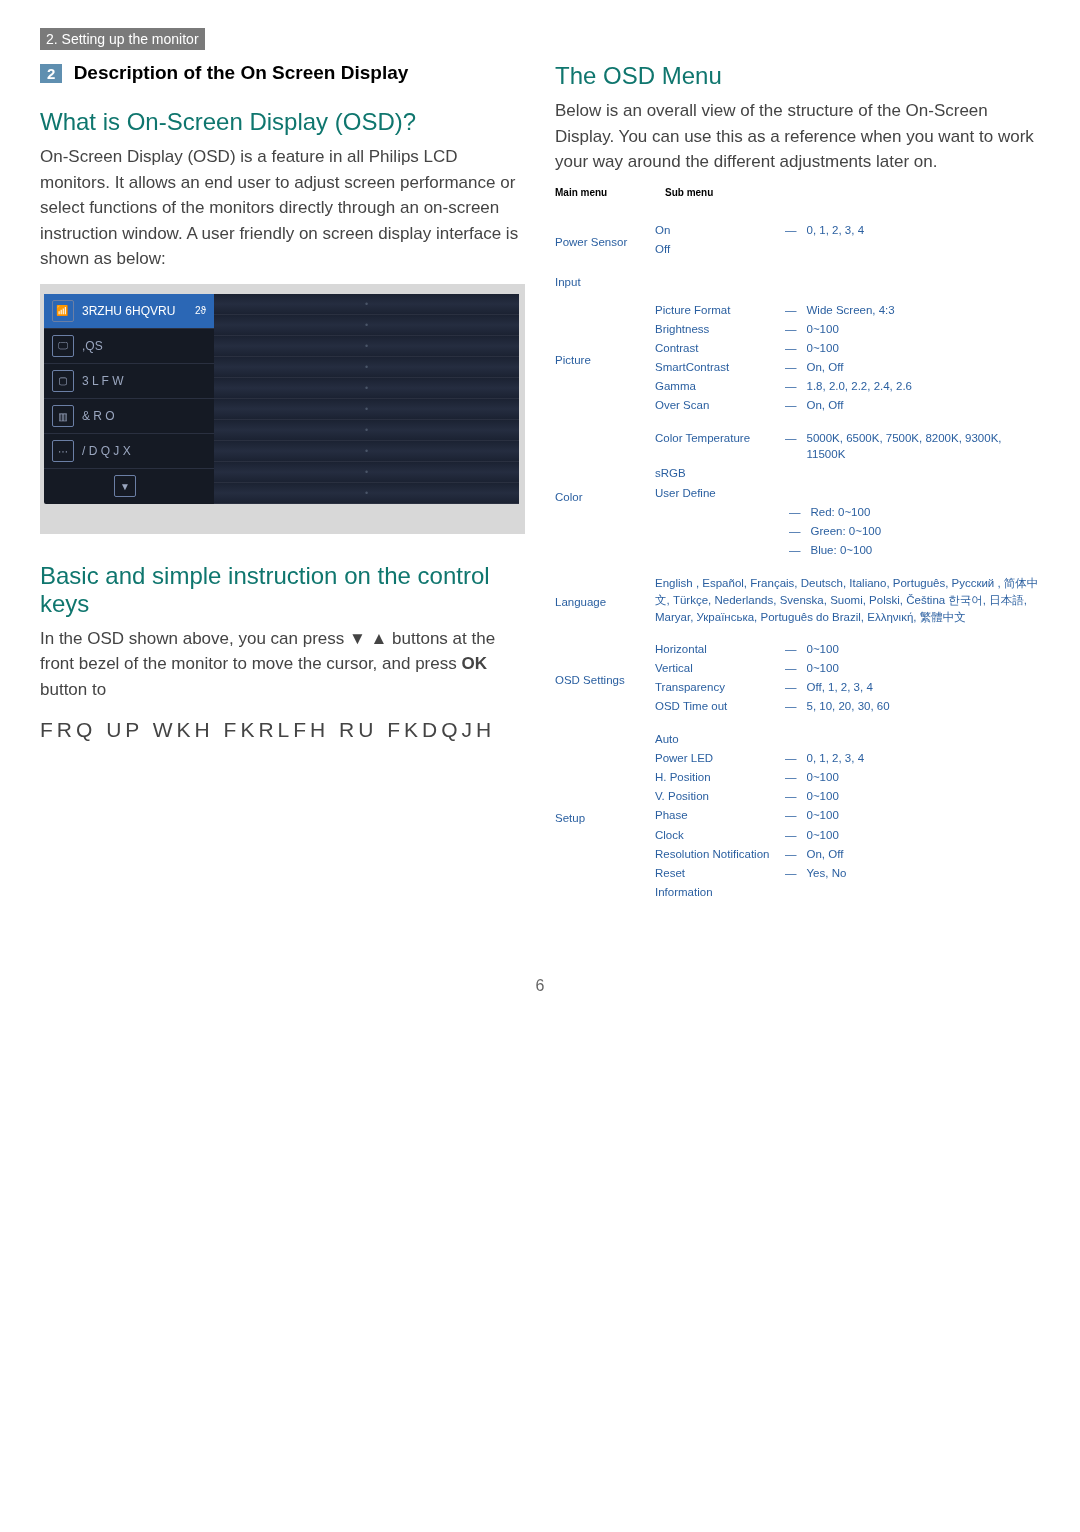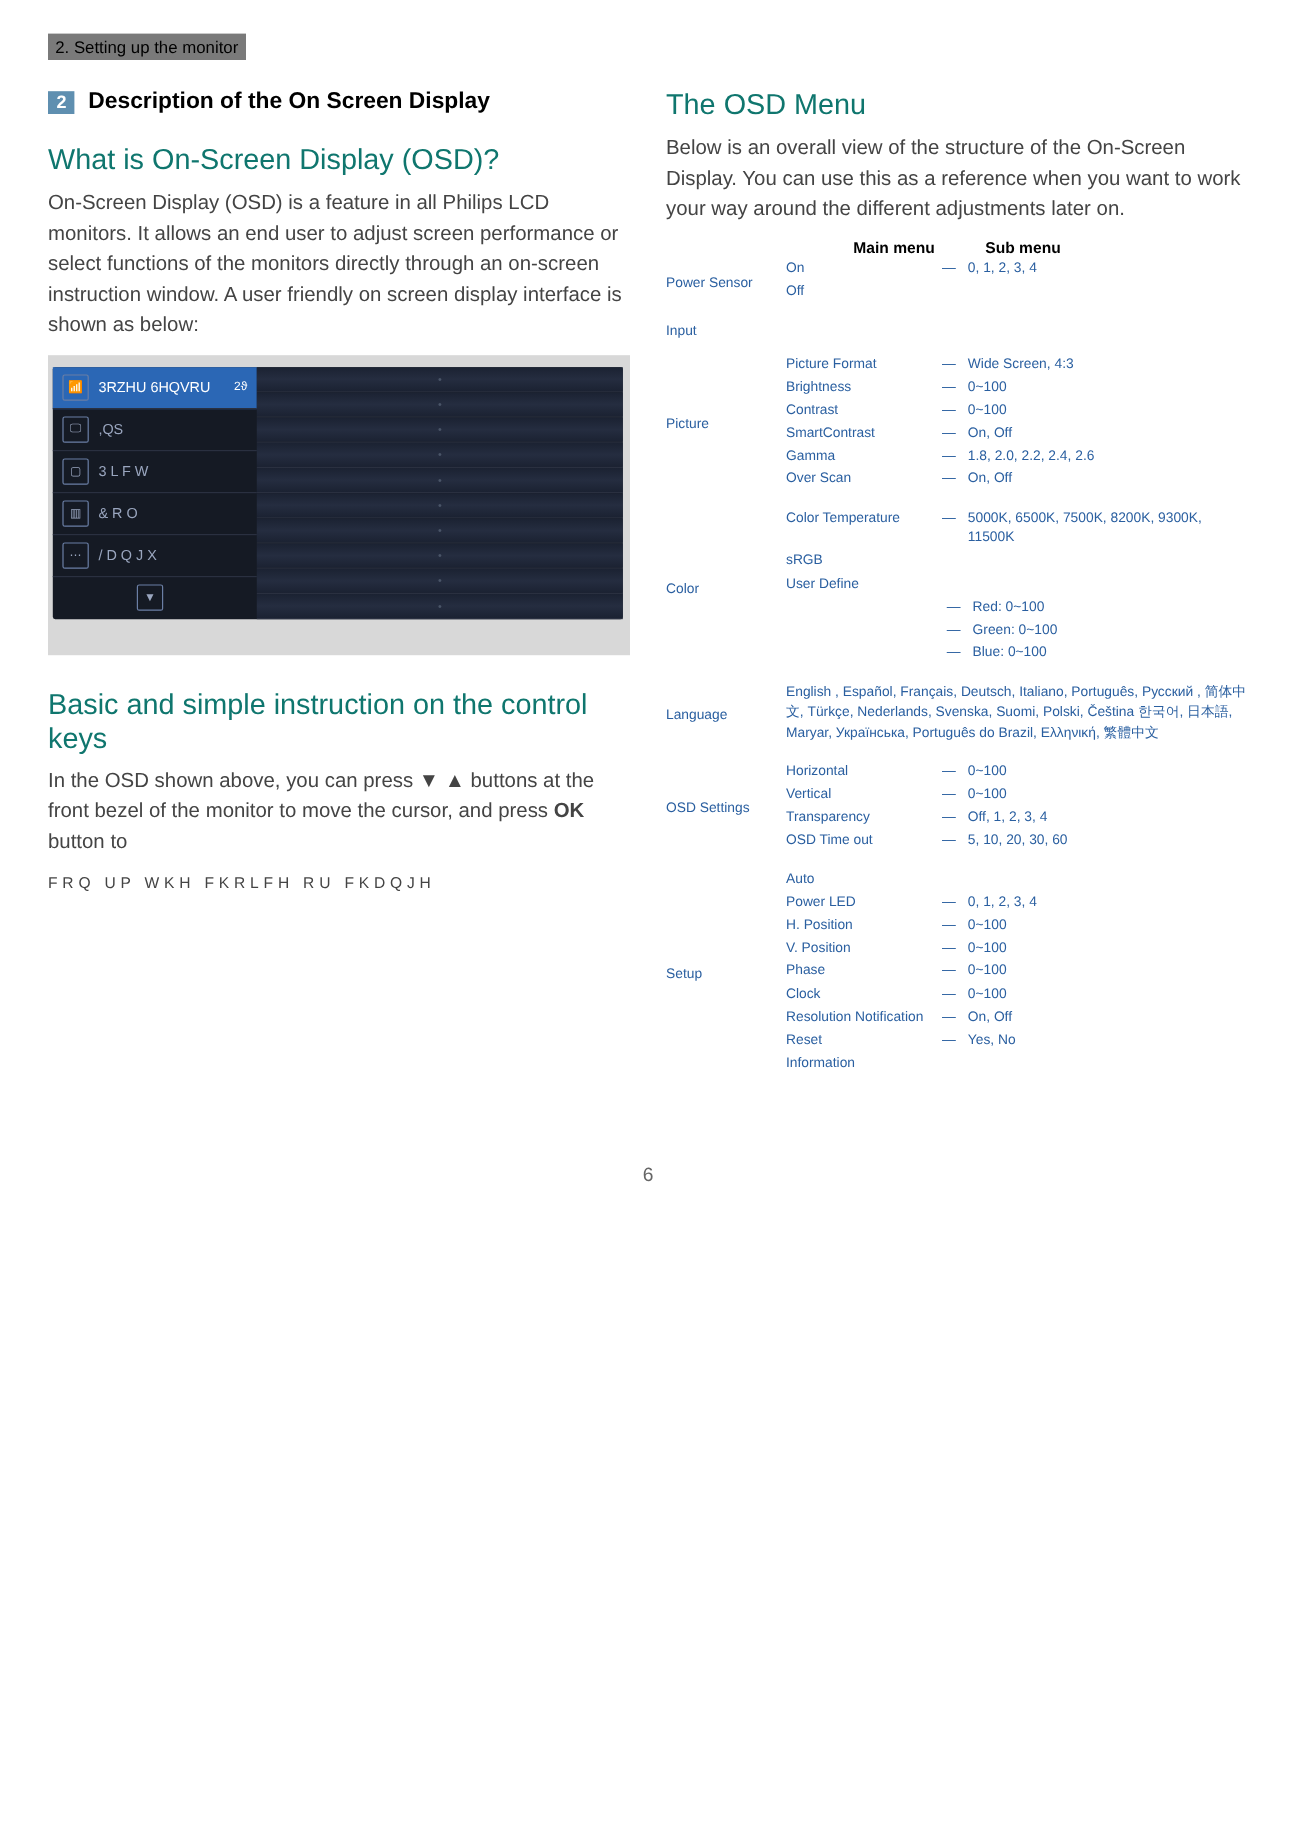--- a/index.html
+++ b/index.html
@@ -9,25 +9,25 @@
     background: #fff;
     width: 1080px;
     color: #333;
   }
   .page {
     padding: 28px 40px 40px 40px;
     position: relative;
   }
   .section-head {
     background: #7a7a7a;
-    color: #000000;
+    color: #ffffff;
     font-size: 14px;
     padding: 3px 6px;
     display: inline-block;
-    margin-bottom: 20px;
+    margin-bottom: 8px;
   }
   .content {
     display: flex;
     gap: 30px;
   }
   .left, .right {
     flex: 1;
   }
   .num-badge {
     background: #5f8fb0;
@@ -121,24 +121,23 @@
   }
   
   .tree {
     font-size: 11.5px;
     color: #2a5fa0;
     position: relative;
   }
   .tree-headings {
     display: flex;
     font-weight: bold;
-    font-size: 13px;
+    font-size: 10px;
     color: #000;
-    margin-bottom: 2px;
-    justify-content: center;
+    margin-bottom: 24px;
   }
   .tree-headings .mm { width: 110px; }
   .tree-row {
     display: flex;
     align-items: center;
     margin-bottom: 4px;
   }
   .mm-col {
     width: 100px;
     flex-shrink: 0;
@@ -224,21 +223,21 @@
             <div class="slot">•</div>
               <div class="slot">•</div>
           </div>
         </div>
       </div>
 
       <div class="h2">Basic and simple instruction on the control keys</div>
       <div class="body-text">
         <span>In the OSD shown above, you can press ▼ ▲ buttons at the front bezel of the monitor to move the cursor, and press </span><b>OK</b><span> button to</span>
       </div>
-      <div class="body-text wide-letter" style="font-size:13px;">FRQ UP WKH FKRLFH RU FKDQJH</div>
+      <div class="body-text wide-letter" style="font-size:21px;">FRQ UP WKH FKRLFH RU FKDQJH</div>
     </div>
 
     <div class="right">
       <div class="h2" style="margin-top:4px;">The OSD Menu</div>
       <div class="body-text">Below is an overall view of the structure of the On-Screen Display. You can use this as a reference when you want to work your way around the different adjustments later on.</div>
 
       <div class="tree">
         <div class="tree-headings">
           <div class="mm">Main menu</div>
           <div>Sub menu</div>

